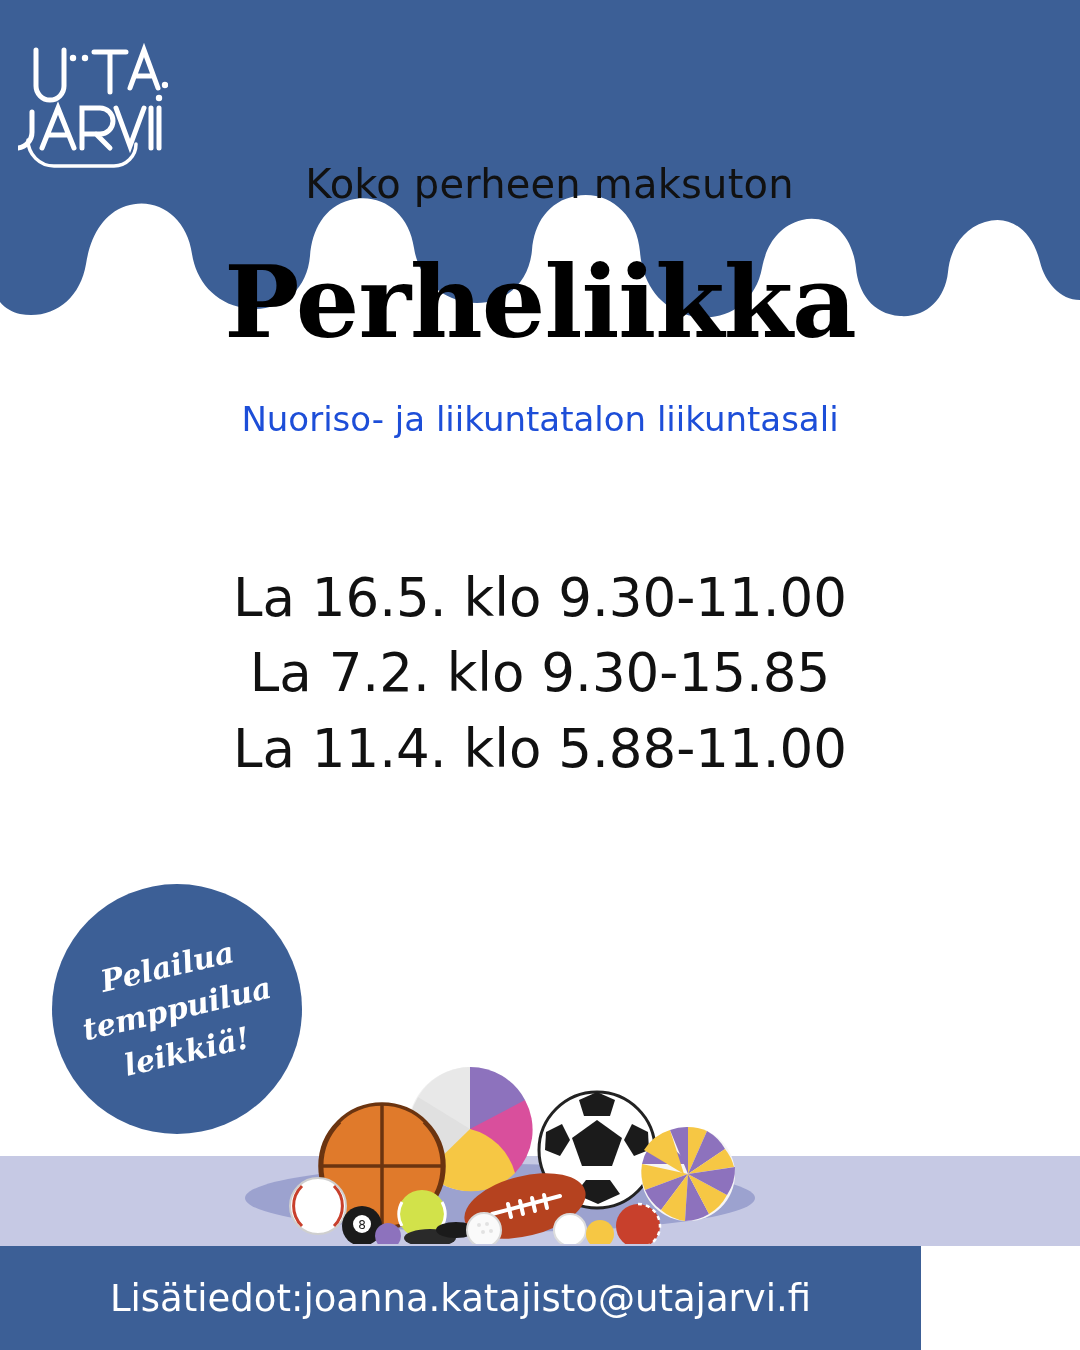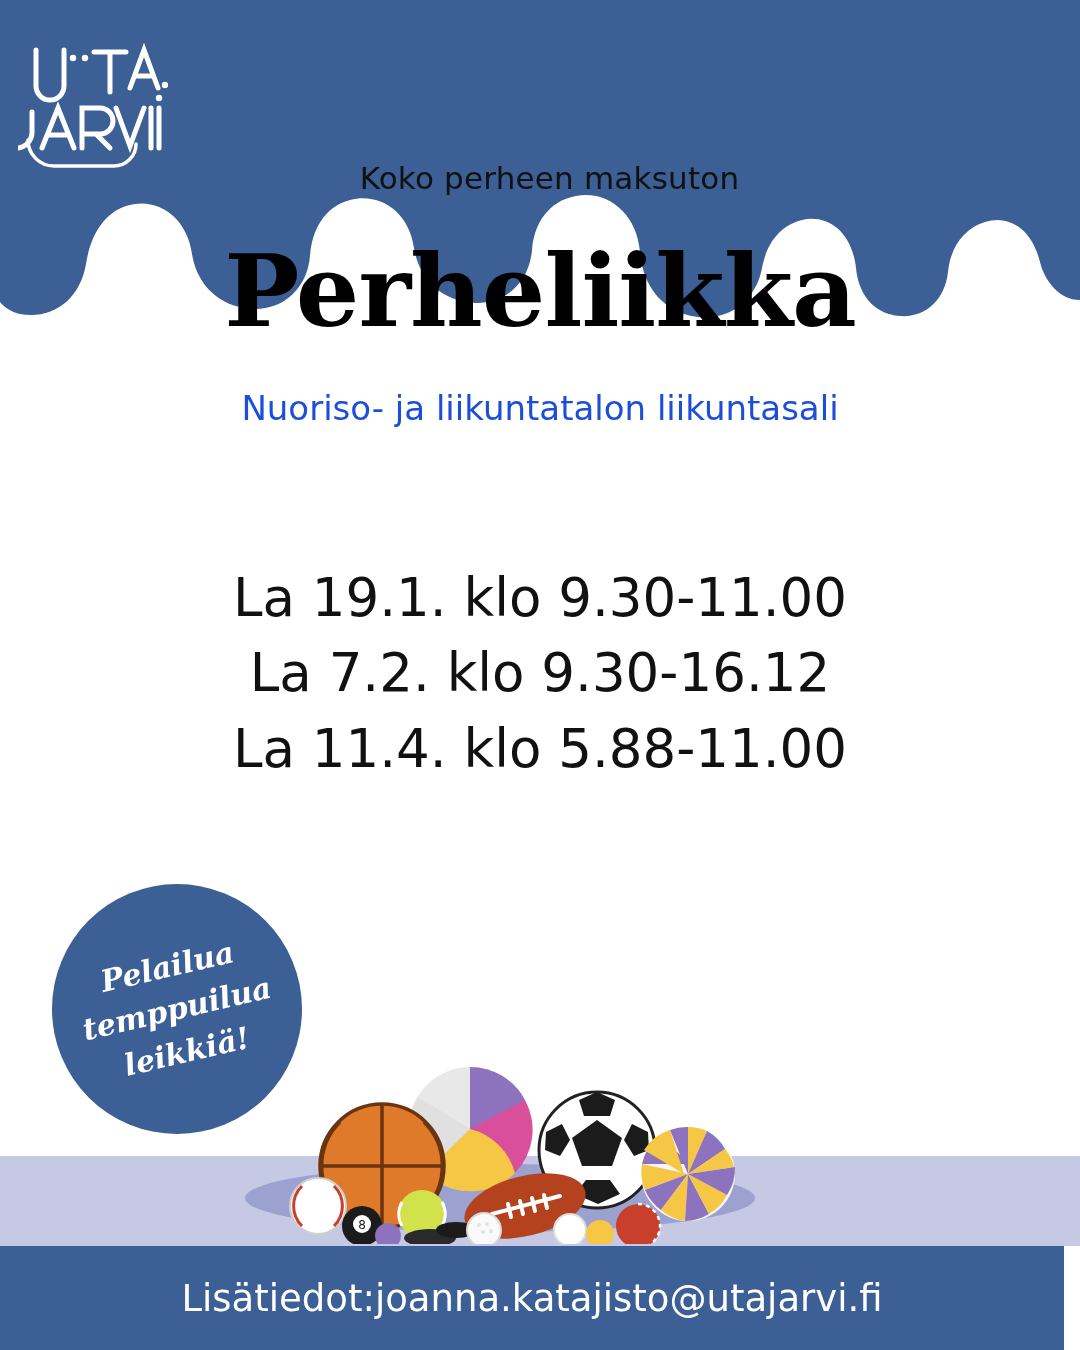--- a/index.html
+++ b/index.html
@@ -43,21 +43,21 @@
   
   .headline-wrap {
     position: absolute;
     left: 0;
     top: 160px;
     width: 1080px;
     text-align: center;
   }
   .kicker {
     font-family: "DejaVu Sans", sans-serif;
-    font-size: 31px;
+    font-size: 40px;
     color: #111111;
     letter-spacing: 0.2px;
     line-height: 1.2;
     margin-left: 19px;
   }
   .title {
     font-family: "DejaVu Serif", serif;
     font-weight: 700;
     font-size: 100px;
     color: #000000;
@@ -144,21 +144,21 @@
     bottom: 106px;
     width: 510px;
     height: 190px;
   }
 
   
   .footer {
     position: absolute;
     left: 0;
     bottom: 0;
-    width: 1064px;
+    width: 921px;
     height: 104px;
     background: #3c5f96;
     display: flex;
     align-items: center;
     justify-content: center;
     text-align: center;
   }
   .footer-text {
     font-family: "DejaVu Sans", sans-serif;
     font-size: 37px;
@@ -204,22 +204,22 @@
     </g>
   </svg>
 
   <div class="headline-wrap">
     <div class="kicker">Koko perheen maksuton</div>
     <div class="title">Perheliikka</div>
     <div class="subtitle">Nuoriso- ja liikuntatalon liikuntasali</div>
   </div>
 
   <div class="dates">
-    <div class="date-line">La 19.1. klo 9.30-11.00</div>
-    <div class="date-line">La 7.2. klo 9.30-16.12</div>
+    <div class="date-line">La 16.5. klo 9.30-11.00</div>
+    <div class="date-line">La 7.2. klo 9.30-15.85</div>
     <div class="date-line">La 11.4. klo 5.88-11.00</div>
   </div>
 
   <div class="badge">
     <div class="badge-text">
       <div class="badge-line">Pelailua</div>
       <div class="badge-line">temppuilua</div>
       <div class="badge-line">leikkiä!</div>
     </div>
   </div>

